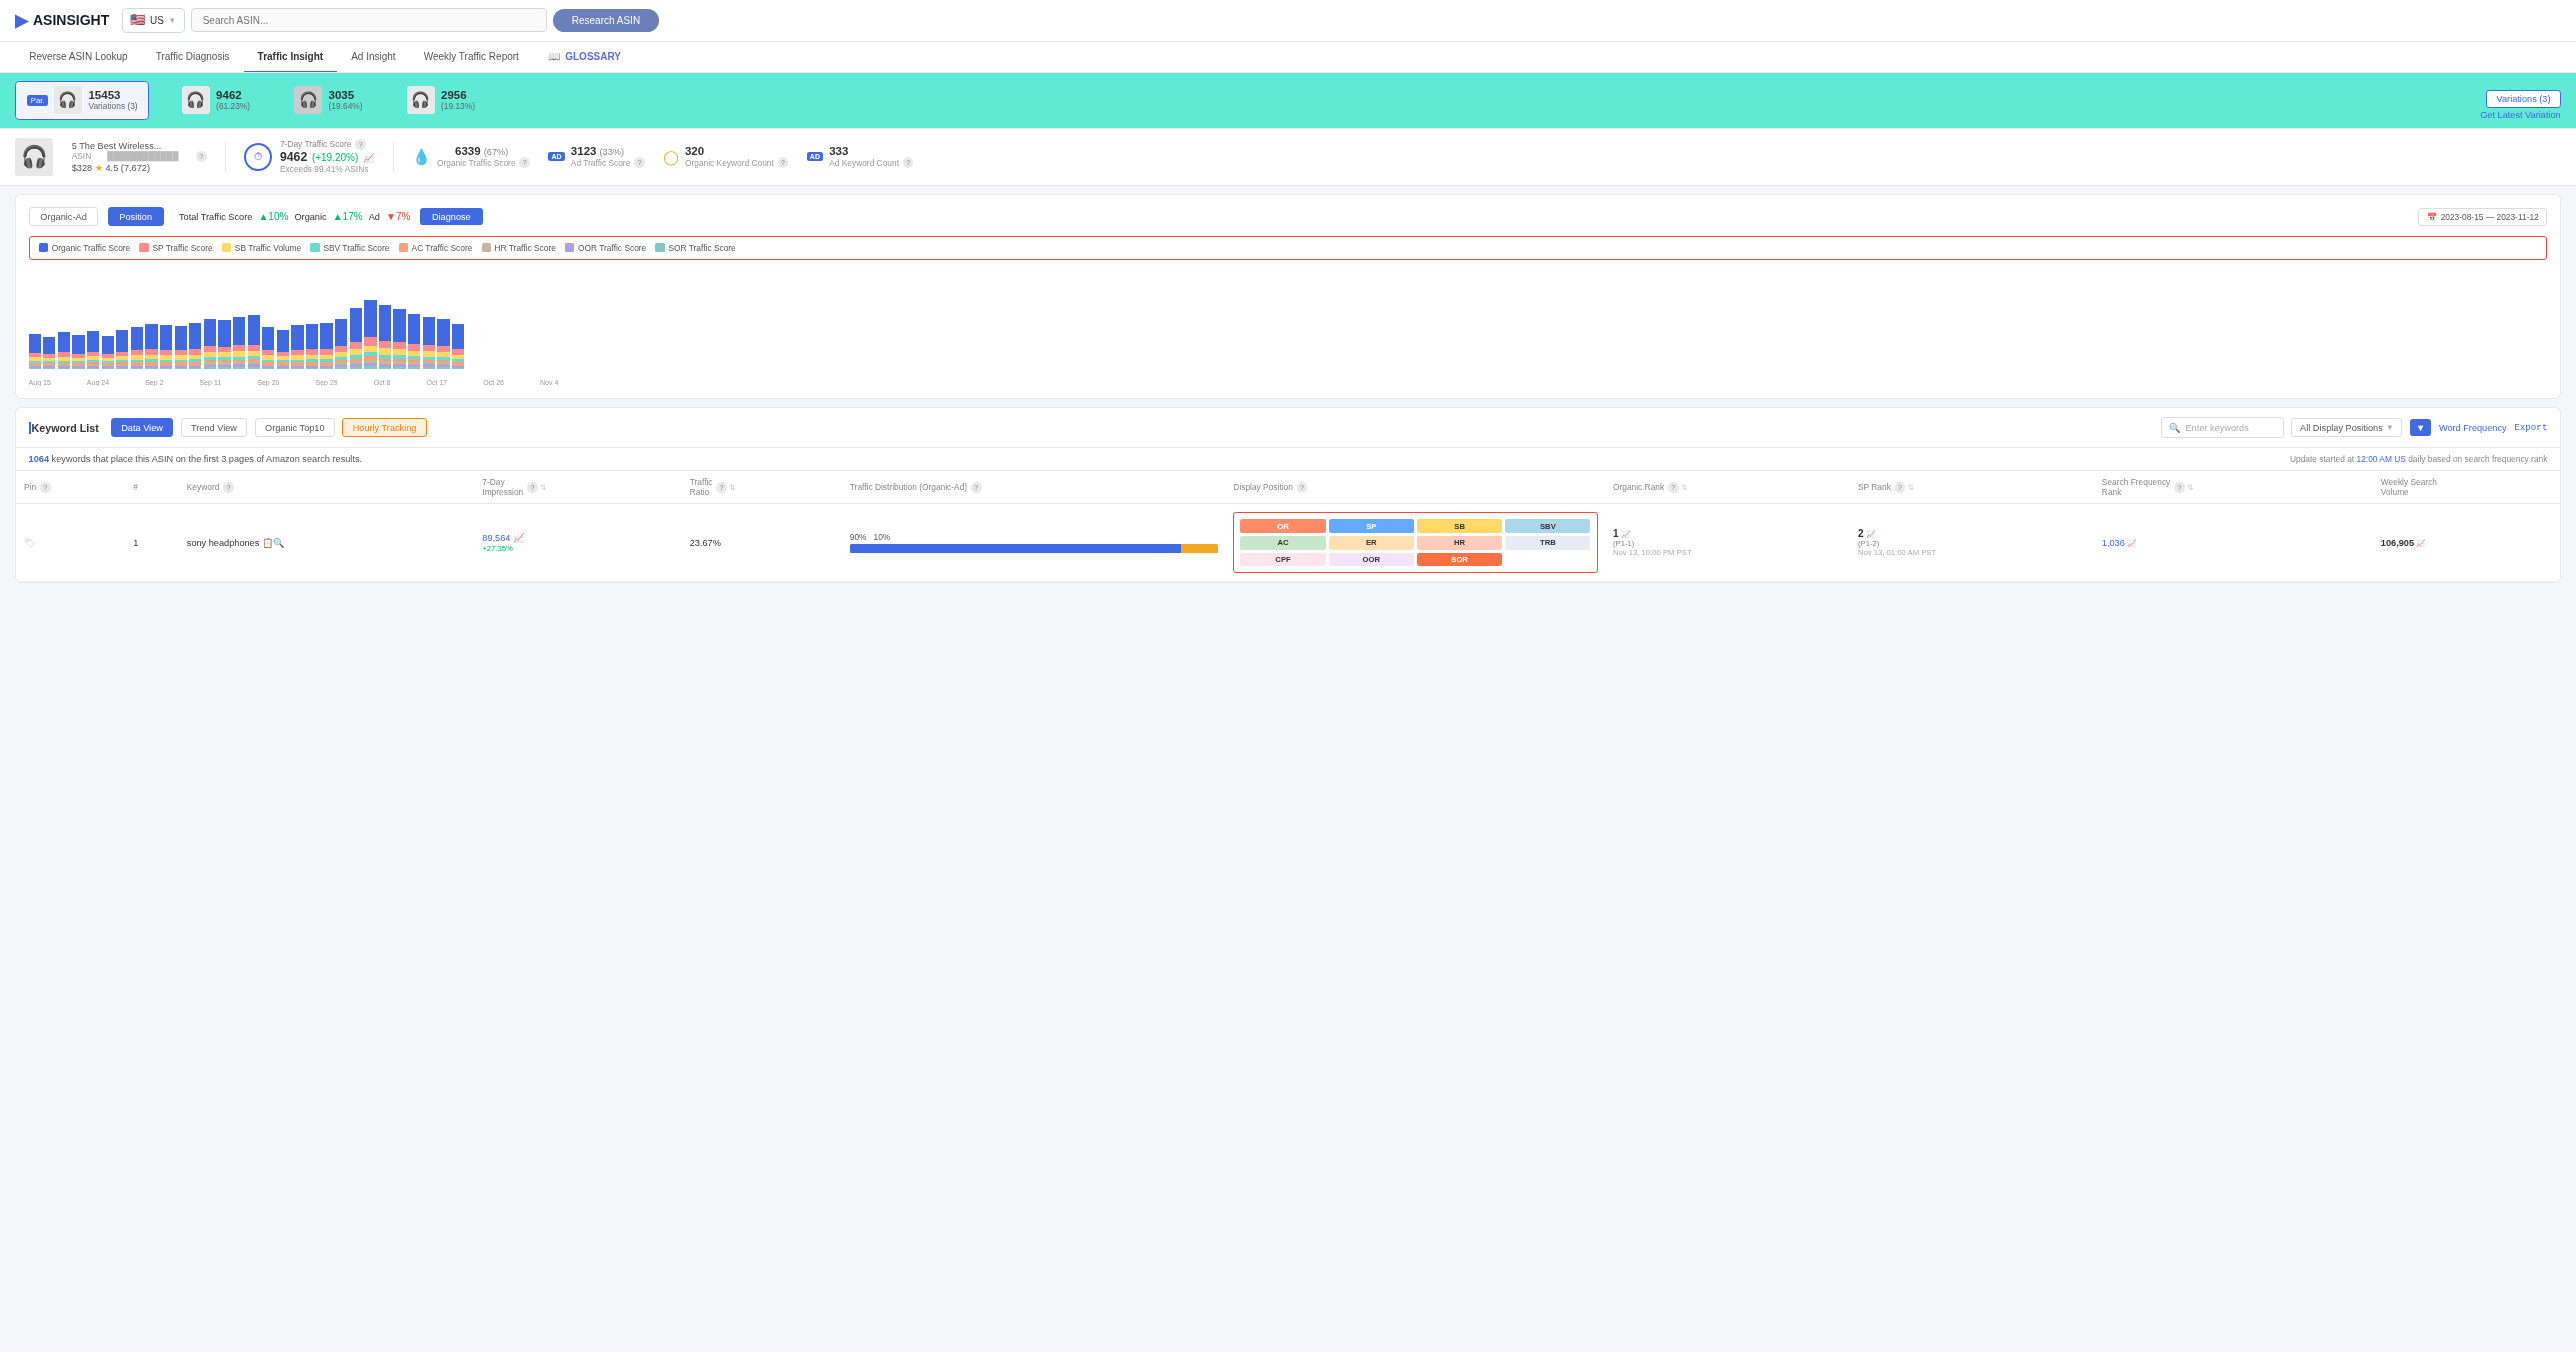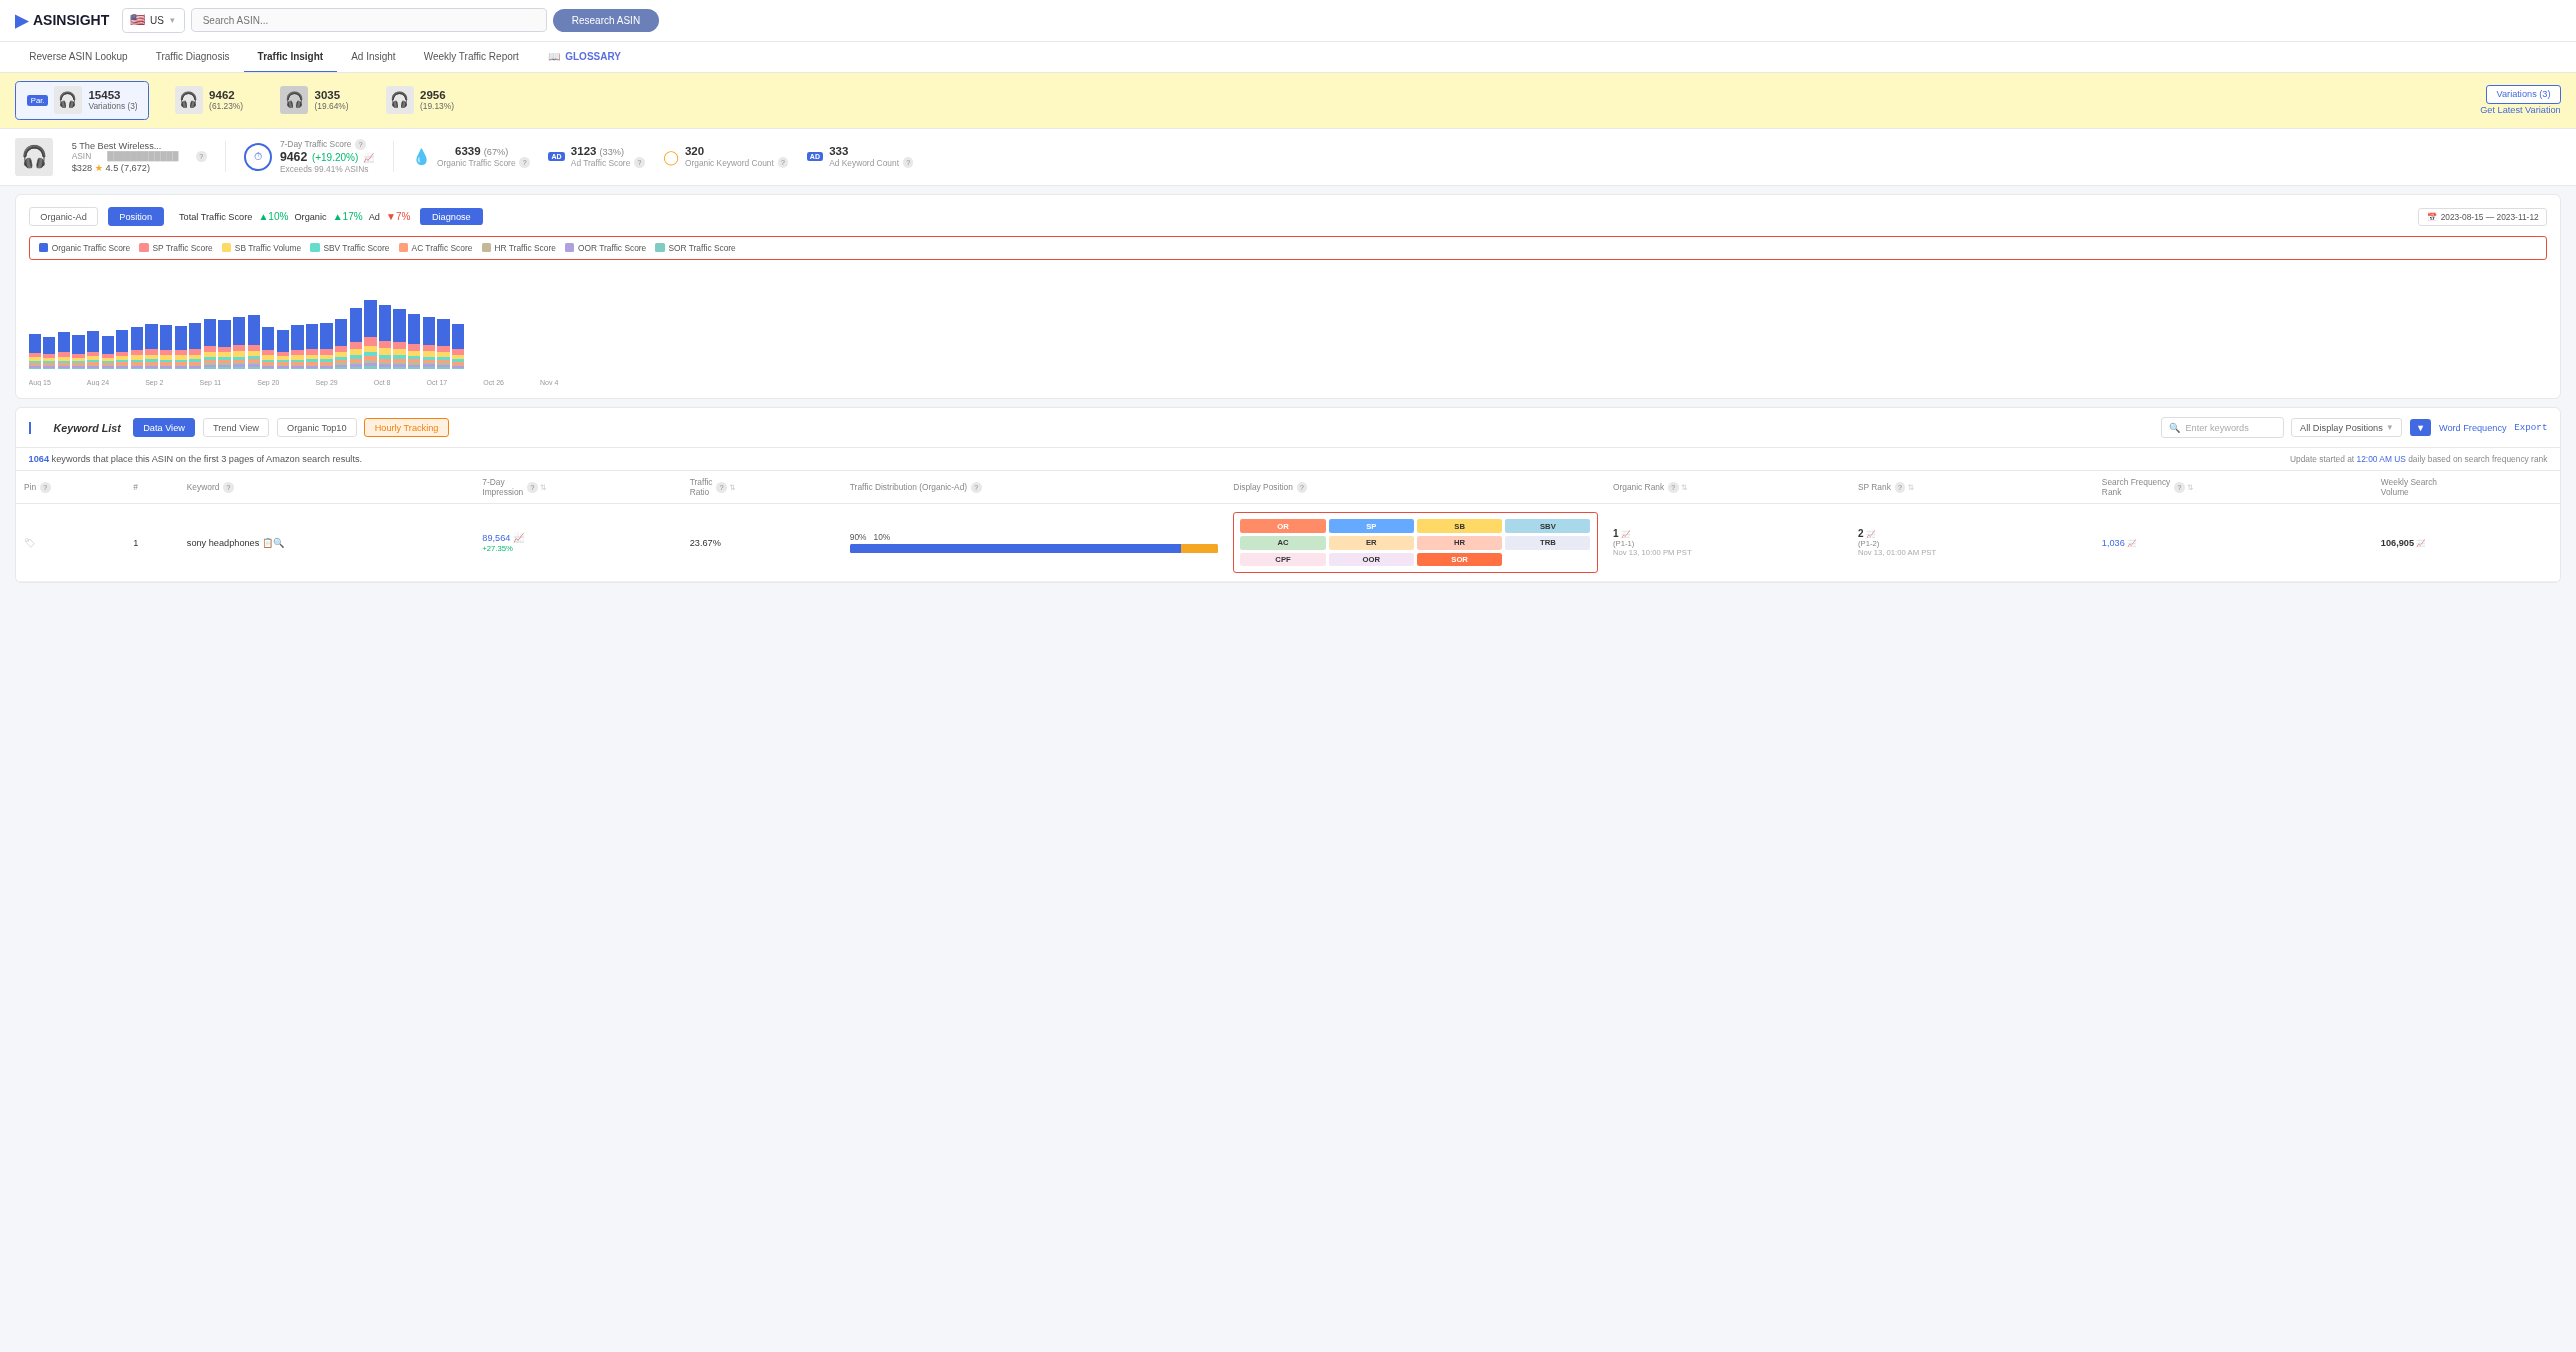--- a/index.html
+++ b/index.html
@@ -15,21 +15,21 @@
     .search-input { flex: 1; border: 0.8px solid #d0d7de; border-radius: 4.6px; padding: 5.4px 10.7px; font-size: 10px; color: #aaa; background: #fafafa; }
     .research-btn { background: #6b7fb8; color: #fff; border: none; border-radius: 15.3px; padding: 6.1px 18.4px; font-size: 10px; cursor: pointer; white-space: nowrap; }
     
     
     .nav-tabs { background: #fff; padding: 0 15.3px; display: flex; align-items: center; gap: 0; border-bottom: 0.8px solid #e8e8e8; }
     .nav-tab { padding: 9.2px 14px; font-size: 10px; cursor: pointer; color: #555; border-bottom: 1.5px solid transparent; white-space: nowrap; }
     .nav-tab.active { color: #333; border-bottom: 1.5px solid #4169e1; font-weight: 600; }
     .glossary-btn { display: flex; align-items: center; gap: 4.6px; margin-left: 15.3px; color: #5b6ee1; font-weight: 600; font-size: 10px; cursor: pointer; padding: 9.2px 0; }
     
     
-    .product-selector { background: #fef9c3; padding: 7.7px 15.3px; display: flex; align-items: center; gap: 14px; border-bottom: 0.8px solid #e8e8e8; }
+    .product-selector { background: #5eead4; padding: 7.7px 15.3px; display: flex; align-items: flex-end; gap: 21px; border-bottom: 0.8px solid #e8e8e8; }
     .product-item { display: flex; align-items: center; gap: 6.1px; padding: 4.6px 10.7px; border-radius: 4.6px; cursor: pointer; border: 0.8px solid transparent; }
     .product-item.active { border: 1.5px solid #4169e1; background: #f0f4ff; }
     .product-item.active .par-badge { background: #4169e1; color: #fff; font-size: 7.7px; padding: 0.8px 3.8px; border-radius: 2.3px; }
     .product-img { width: 28px; height: 28px; background: #e8e8e8; border-radius: 3.1px; display: flex; align-items: center; justify-content: center; font-size: 15.3px; }
     .product-info .price-val { font-weight: 700; font-size: 11.5px; color: #333; }
     .product-info .pct { font-size: 8.4px; color: #666; }
     .variations-btn { margin-left: auto; border: 0.8px solid #4169e1; color: #4169e1; background: #fff; border-radius: 3.1px; padding: 3.1px 9.2px; font-size: 9.2px; cursor: pointer; }
     .get-latest { color: #4169e1; font-size: 9.2px; cursor: pointer; margin-top: 1.5px; text-align: right; }
     
     
@@ -75,21 +75,21 @@
     .bars-wrapper { display: flex; align-items: flex-end; gap: 2.3px; height: 100px; overflow-x: auto; padding-bottom: 0; }
     .bar-group { display: flex; flex-direction: column; align-items: center; min-width: 12.3px; }
     .bar-stack { display: flex; flex-direction: column; width: 12.3px; }
     .bar-seg { width: 100%; }
     .chart-labels { display: flex; gap: 2.3px; margin-top: 3.1px; font-size: 7px; color: #999; overflow: hidden; }
     .chart-label { min-width: 12.3px; text-align: center; white-space: nowrap; font-size: 7px; }
     
     
     .keyword-section { background: #fff; margin: 0 15.3px 7.7px; border-radius: 6.1px; border: 0.8px solid #e8e8e8; }
     .keyword-header { padding: 9.2px 12.3px; display: flex; align-items: center; gap: 7.7px; border-bottom: 0.8px solid #e8e8e8; flex-wrap: wrap; }
-    .section-title { font-weight: 700; font-size: 10.7px; color: #333; border-left: 2.3px solid #4169e1; padding-left: 23px; margin-right: 4.6px; font-style: italic; }
+    .section-title { font-weight: 700; font-size: 10.7px; color: #333; border-left: 2.3px solid #4169e1; padding-left: 1px; margin-right: 4.6px; }
     .view-btn { padding: 3.1px 9.2px; border-radius: 3.1px; font-size: 9.2px; cursor: pointer; border: 0.8px solid #ddd; background: #fff; color: #555; }
     .view-btn.active { background: #4169e1; color: #fff; border-color: #4169e1; }
     .view-btn.orange { background: #fff0e0; color: #f5820a; border-color: #f5820a; }
     .keyword-search { margin-left: auto; border: 0.8px solid #ddd; border-radius: 3.1px; padding: 3.8px 7.7px; font-size: 9.2px; color: #aaa; display: flex; align-items: center; gap: 4.6px; min-width: 123px; }
     .position-filter { border: 0.8px solid #ddd; border-radius: 3.1px; padding: 3.8px 7.7px; font-size: 9.2px; color: #555; display: flex; align-items: center; gap: 3.1px; cursor: pointer; }
     .blue-arrow-btn { background: #4169e1; color: #fff; border: none; border-radius: 3.1px; padding: 3.8px 6.1px; font-size: 9.2px; cursor: pointer; }
     .word-freq { color: #4169e1; font-size: 9.2px; cursor: pointer; }
     .export-btn { color: #4169e1; font-size: 9.2px; cursor: pointer; font-family: Liberation Mono, monospace; }
     
     .keyword-info { padding: 6.1px 12.3px; font-size: 9.2px; color: #555; border-bottom: 0.8px solid #e8e8e8; display: flex; justify-content: space-between; align-items: center; }

